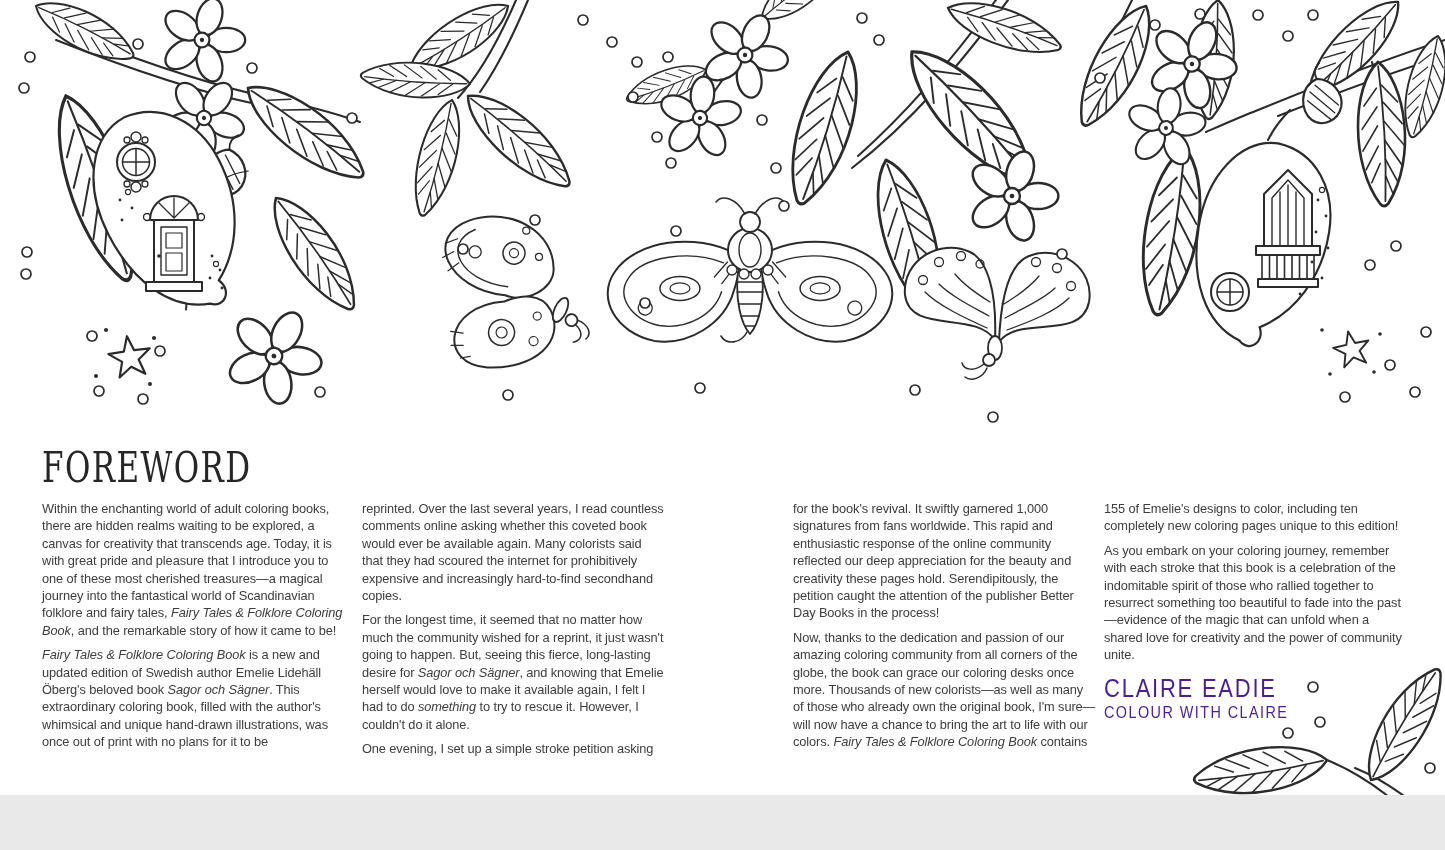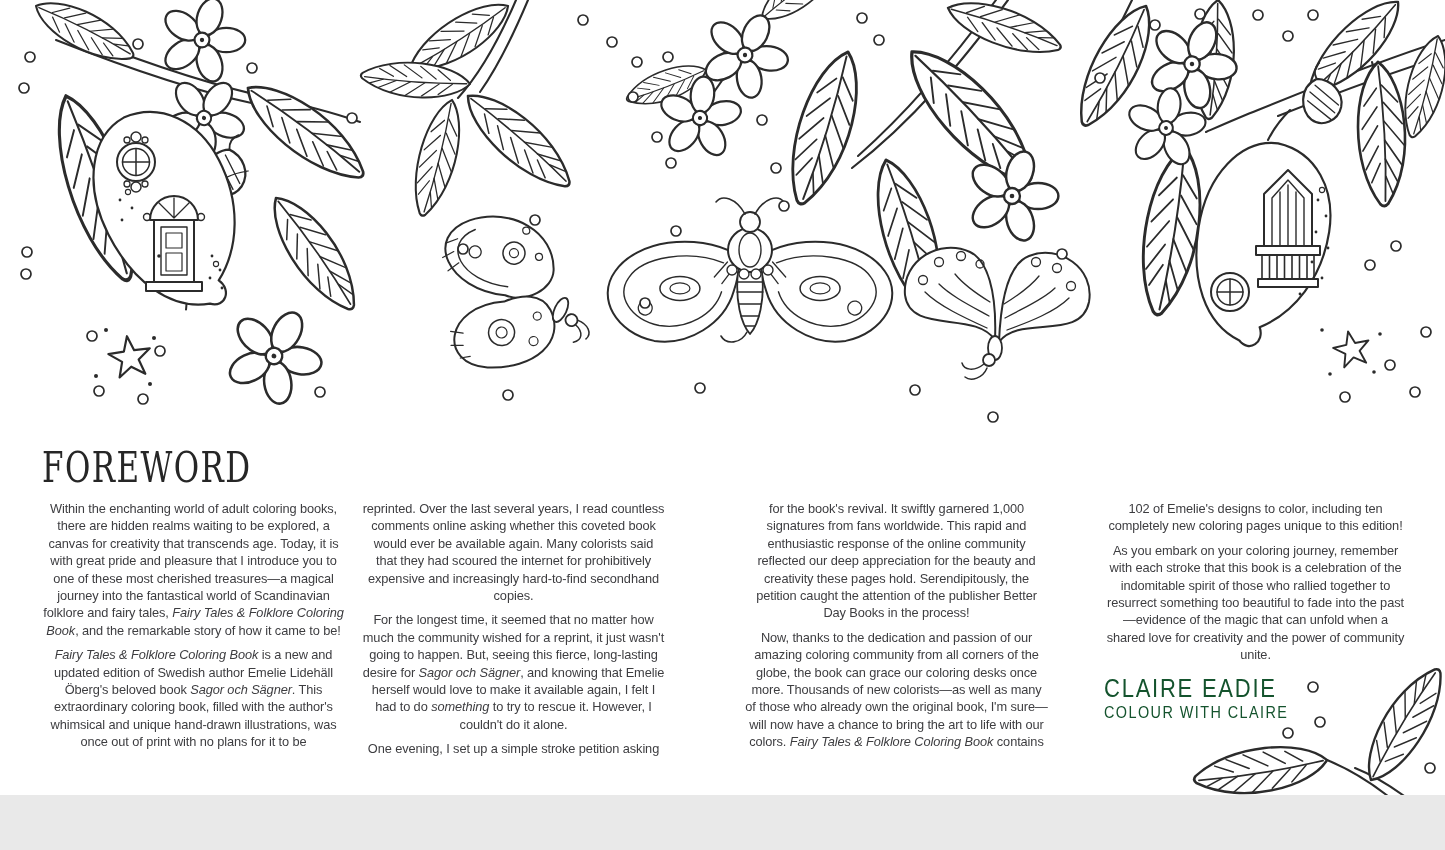--- a/index.html
+++ b/index.html
@@ -2,30 +2,30 @@
 <html><head>
 <meta charset="utf-8">
 <style>
   html,body{margin:0;padding:0;background:#e9e9e9;}
   .page{position:relative;width:1445px;height:795px;background:#ffffff;overflow:hidden;
         font-family:"Liberation Sans",sans-serif;}
   .art-top{position:absolute;left:0;top:0;width:1445px;height:440px;}
   .art-bottom{position:absolute;left:1175px;top:650px;width:270px;height:200px;}
   .col{position:absolute;top:500px;width:303px;color:#3d3d40;font-size:12.8px;
        line-height:17.4px;letter-spacing:-0.1px;}
-  .col p{margin:0 0 7px 0;text-align:center;}
+  .col p{margin:0 0 7px 0;}
   .col em{font-style:italic;}
   .col-1{left:42px;top:446px;}
   .col-2{left:362px;}
-  .col-3{left:745px;}
+  .col-3{left:793px;}
   .col-4{left:1104px;}
   h1.foreword{margin:0 0 12px 0;font-family:"DejaVu Serif",serif;font-weight:400;
        font-size:43px;line-height:42px;color:#262626;letter-spacing:2px;
        transform:scaleX(0.72);transform-origin:left center;white-space:nowrap;}
-  .signature{margin-top:16px;color:#14532d;}
+  .signature{margin-top:16px;color:#4c1d95;}
   .sig-name{font-size:25px;letter-spacing:2px;transform:scaleX(0.88);
        transform-origin:left center;white-space:nowrap;}
   .sig-tag{font-size:16px;letter-spacing:1.6px;margin-top:7px;transform:scaleX(0.9);
        transform-origin:left center;white-space:nowrap;}
   svg{display:block;}
 </style>
 </head>
 <body>
 
 <div class="page">
@@ -333,21 +333,21 @@
 
   <div class="col col-3">
     <div class="paragraphs">
         <p><span>for the book's revival. It swiftly garnered 1,000 signatures from fans worldwide. This rapid and enthusiastic response of the online community reflected our deep appreciation for the beauty and creativity these pages hold. Serendipitously, the petition caught the attention of the publisher Better Day Books in the process!</span></p>
         <p><span>Now, thanks to the dedication and passion of our amazing coloring community from all corners of the globe, the book can grace our coloring desks once more. Thousands of new colorists—as well as many of those who already own the original book, I'm sure—will now have a chance to bring the art to life with our colors. </span><em>Fairy Tales &amp; Folklore Coloring Book</em><span> contains</span></p>
       </div>
   </div>
 
   <div class="col col-4">
     <div class="paragraphs">
-        <p><span>102 of Emelie's designs to color, including ten completely new coloring pages unique to this edition!</span></p>
+        <p><span>155 of Emelie's designs to color, including ten completely new coloring pages unique to this edition!</span></p>
         <p><span>As you embark on your coloring journey, remember with each stroke that this book is a celebration of the indomitable spirit of those who rallied together to resurrect something too beautiful to fade into the past—evidence of the magic that can unfold when a shared love for creativity and the power of community unite.</span></p>
       </div>
     <div class="signature">
       <div class="sig-name">CLAIRE EADIE</div>
       <div class="sig-tag">COLOUR WITH CLAIRE</div>
     </div>
   </div>
 
   <div class="art-bottom">
     <svg width="270" height="200" viewBox="0 0 270 200">

